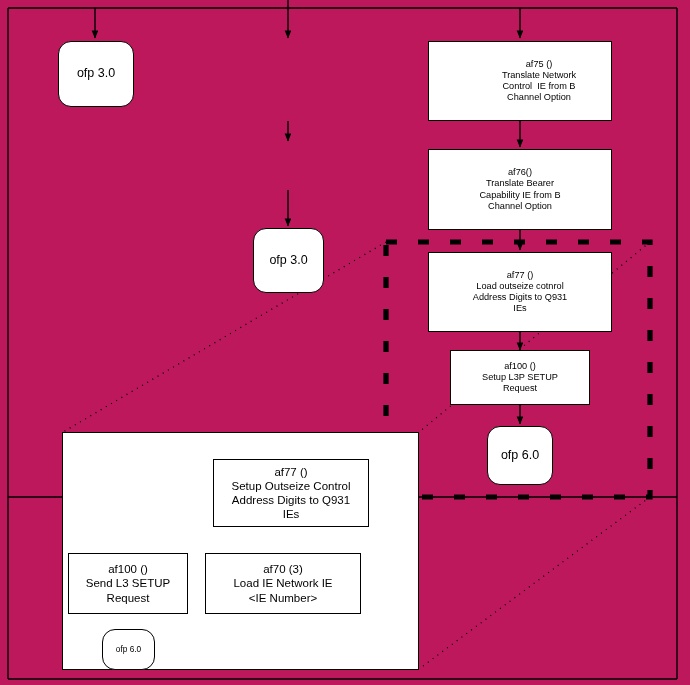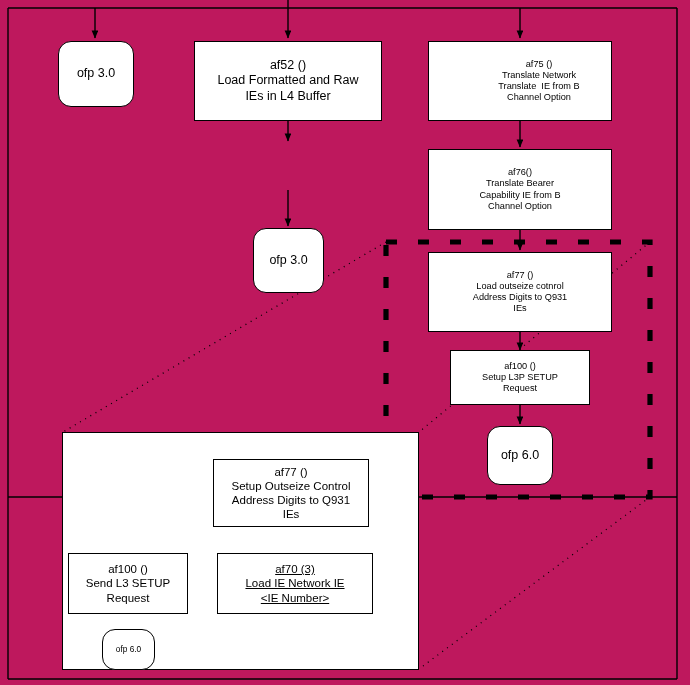--- a/index.html
+++ b/index.html
@@ -107,30 +107,25 @@
       <line x1="62" y1="568" x2="68" y2="568"></line>
     </g>
   </svg>
 
   <div class="panel" style="left:62px; top:432px; width:357px; height:238px;"></div>
 
   <div class="node term f12" style="left:58px; top:41px; width:76px; height:66px;">
     <span class="ln">ofp 3.0</span>
   </div>
 
-  <div class="node proc f12" style="left:194px; top:41px; width:188px; height:80px;">
-    <span class="ln">af52 ()</span>
-    <span class="ln">Load Formatted and Raw</span>
-    <span class="ln">IEs in L4 Buffer</span>
-  </div>
 
   <div class="node proc f9" style="left:428px; top:41px; width:184px; height:80px;padding-left:38px;">
     <span class="ln">af75 ()</span>
     <span class="ln">Translate Network</span>
-    <span class="ln">Translate  IE from B</span>
+    <span class="ln">Control  IE from B</span>
     <span class="ln">Channel Option</span>
   </div>
 
 
   <div class="node proc f9" style="left:428px; top:149px; width:184px; height:81px;text-align:right;">
     <span class="ln">af76()</span>
     <span class="ln">Translate Bearer</span>
     <span class="ln">Capability IE from B</span>
     <span class="ln">Channel Option</span>
   </div>
@@ -156,21 +151,21 @@
     <span class="ln">ofp 6.0</span>
   </div>
 
   <div class="node proc f11" style="left:213px; top:459px; width:156px; height:68px;">
     <span class="ln">af77 ()</span>
     <span class="ln">Setup Outseize Control</span>
     <span class="ln">Address Digits to Q931</span>
     <span class="ln">IEs</span>
   </div>
 
-  <div class="node proc f11" style="left:217px; top:553px; width:156px; height:61px;text-decoration:underline;">
+  <div class="node proc f11" style="left:205px; top:553px; width:156px; height:61px;">
     <span class="ln">af70 (3)</span>
     <span class="ln">Load IE Network IE</span>
     <span class="ln">&lt;IE Number&gt;</span>
   </div>
 
   <div class="node proc f11" style="left:68px; top:553px; width:120px; height:61px;">
     <span class="ln">af100 ()</span>
     <span class="ln">Send L3 SETUP</span>
     <span class="ln">Request</span>
   </div>

